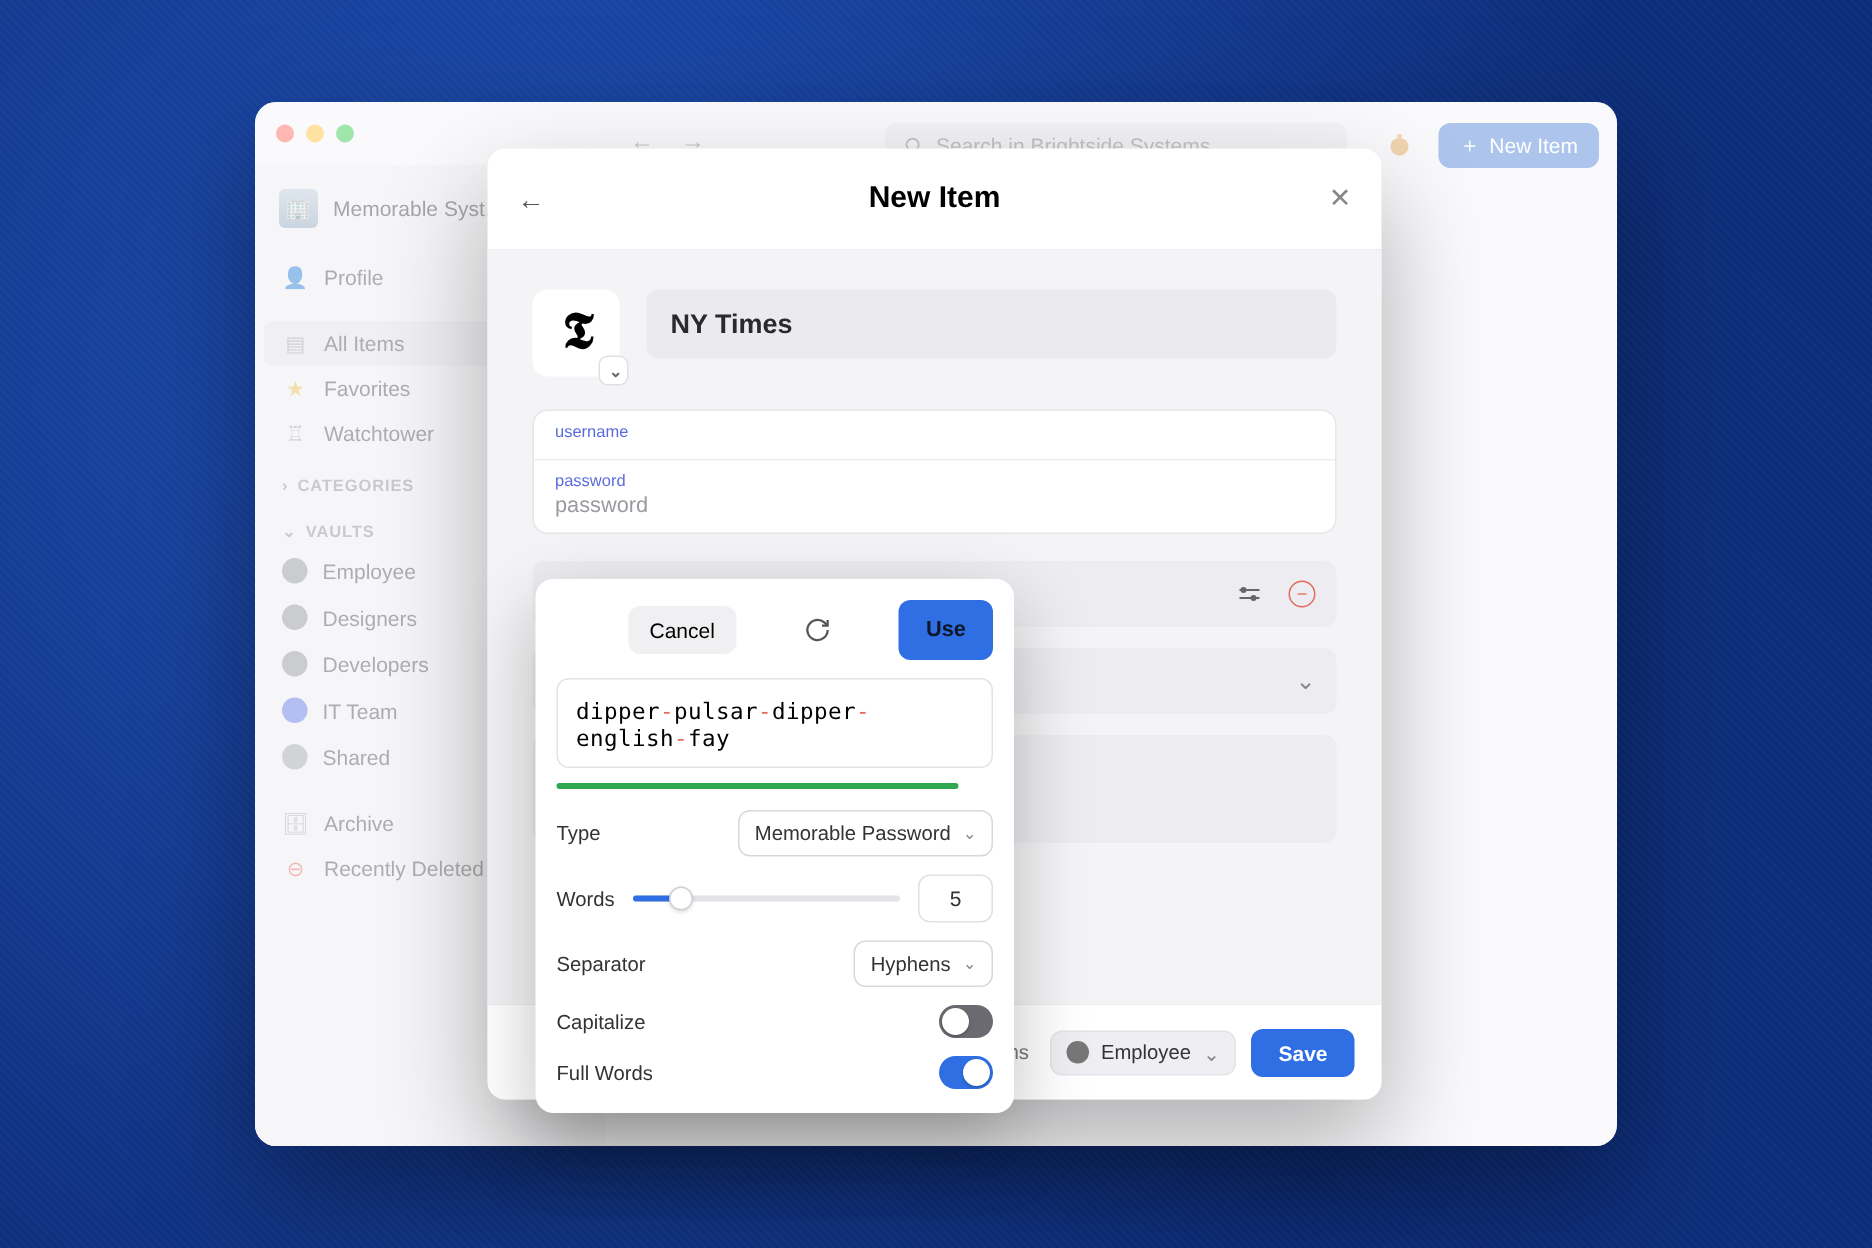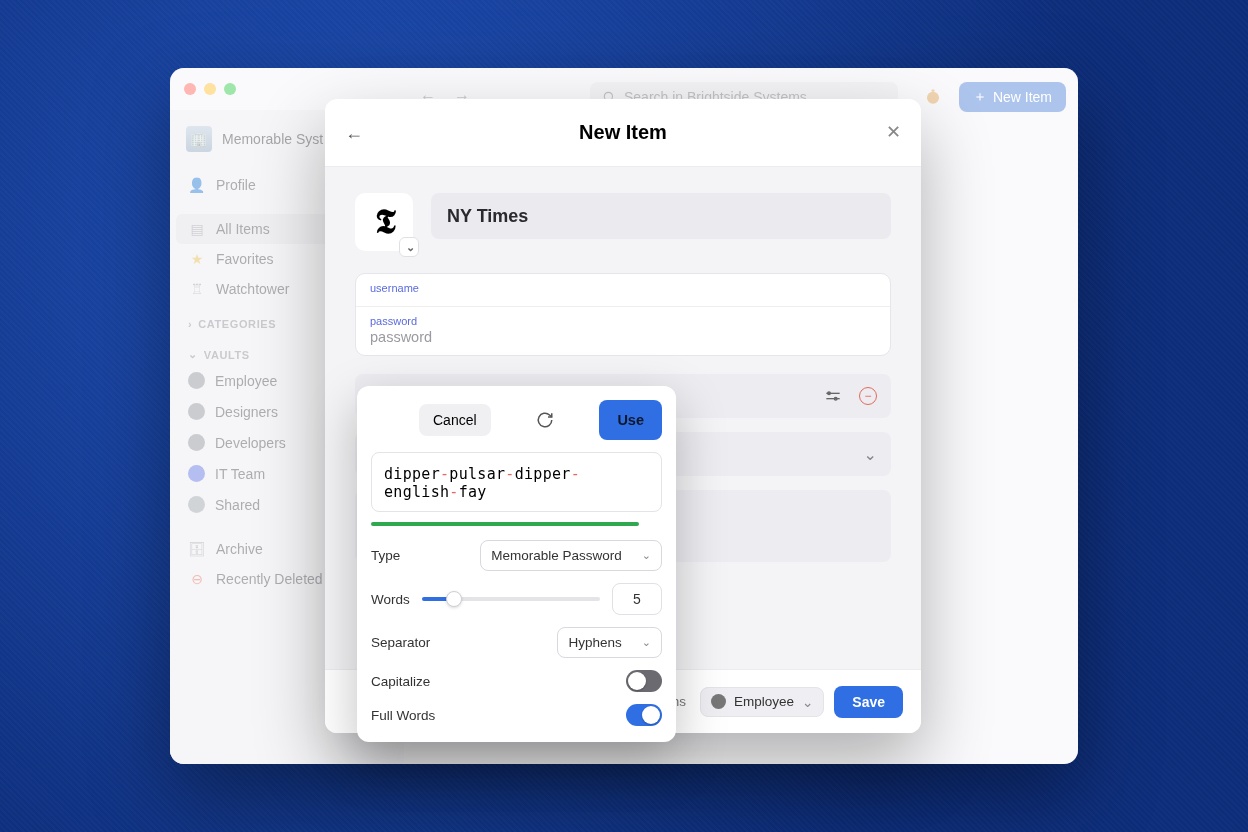--- a/index.html
+++ b/index.html
@@ -66,21 +66,21 @@
   
   .popover { position:absolute; left:357px; top:386px; width:319px; background:#fff; border-radius:12px; box-shadow:0 18px 50px rgba(0,0,0,0.25); padding:14px; z-index:50; }
   .pop-row { display:flex; align-items:center; justify-content:space-between; margin-bottom:12px; font-size:13.5px; color:#333; }
   .pop-head { display:flex; align-items:center; justify-content:space-between;margin-left:48px; }
   .btn-cancel { background:#f0f0f3; border-radius:8px; padding:8px 14px; font-size:14px; }
   .btn-refresh { color:#555; }
   .btn-use { background:#2f6fe3; color:#0f172a; border-radius:8px; padding:12px 18px; font-size:14.5px; font-weight:600; }
   .gen-field { margin-top:12px; border:1px solid #e3e3e8; border-radius:8px; padding:12px 12px 10px; font-size:15px; font-family:ui-monospace,Menlo,monospace; letter-spacing:0.3px; }
   .gen-field .sep { color:#e36a5c; }
   .strength-bar { height:4px; background:linear-gradient(90deg,#2fa84f,#2fa84f); margin:10px 0 14px; border-radius:2px; width:92%; }
-  .select-pill { border:1px solid #d8d8de; border-radius:8px; padding:7px 10px; font-size:13.5px; display:flex; align-items:center; gap:20px; }
+  .select-pill { border:1px solid #d8d8de; border-radius:8px; padding:7px 10px; font-size:13.5px; display:flex; align-items:center; gap:8px; }
   .slider-wrap { display:flex; align-items:center; gap:10px; flex:1; margin:0 12px; }
   .slider-track { flex:1; position:relative; height:4px; background:#e3e3e8; border-radius:2px; }
   .slider-fill { position:absolute; left:0; top:0; bottom:0; width:18%; background:#2f6fe3; border-radius:2px; }
   .slider-thumb { position:absolute; left:18%; top:50%; width:16px; height:16px; background:#fff; border:1px solid #cfcfd5; border-radius:50%; transform:translate(-50%,-50%); box-shadow:0 1px 3px rgba(0,0,0,0.15); }
   .num-box { border:1px solid #e0e0e5; border-radius:8px; width:50px; height:32px; display:flex; align-items:center; justify-content:center; font-size:14px; }
   .toggle { width:36px; height:22px; border-radius:11px; position:relative; }
   .toggle .knob { width:18px; height:18px; background:#fff; border-radius:50%; position:absolute; top:2px; box-shadow:0 1px 2px rgba(0,0,0,0.25); }
   .toggle.off { background:#6a6a70; } .toggle.off .knob{ left:2px; }
   .toggle.on { background:#2f6fe3; } .toggle.on .knob{ right:2px; }
 

